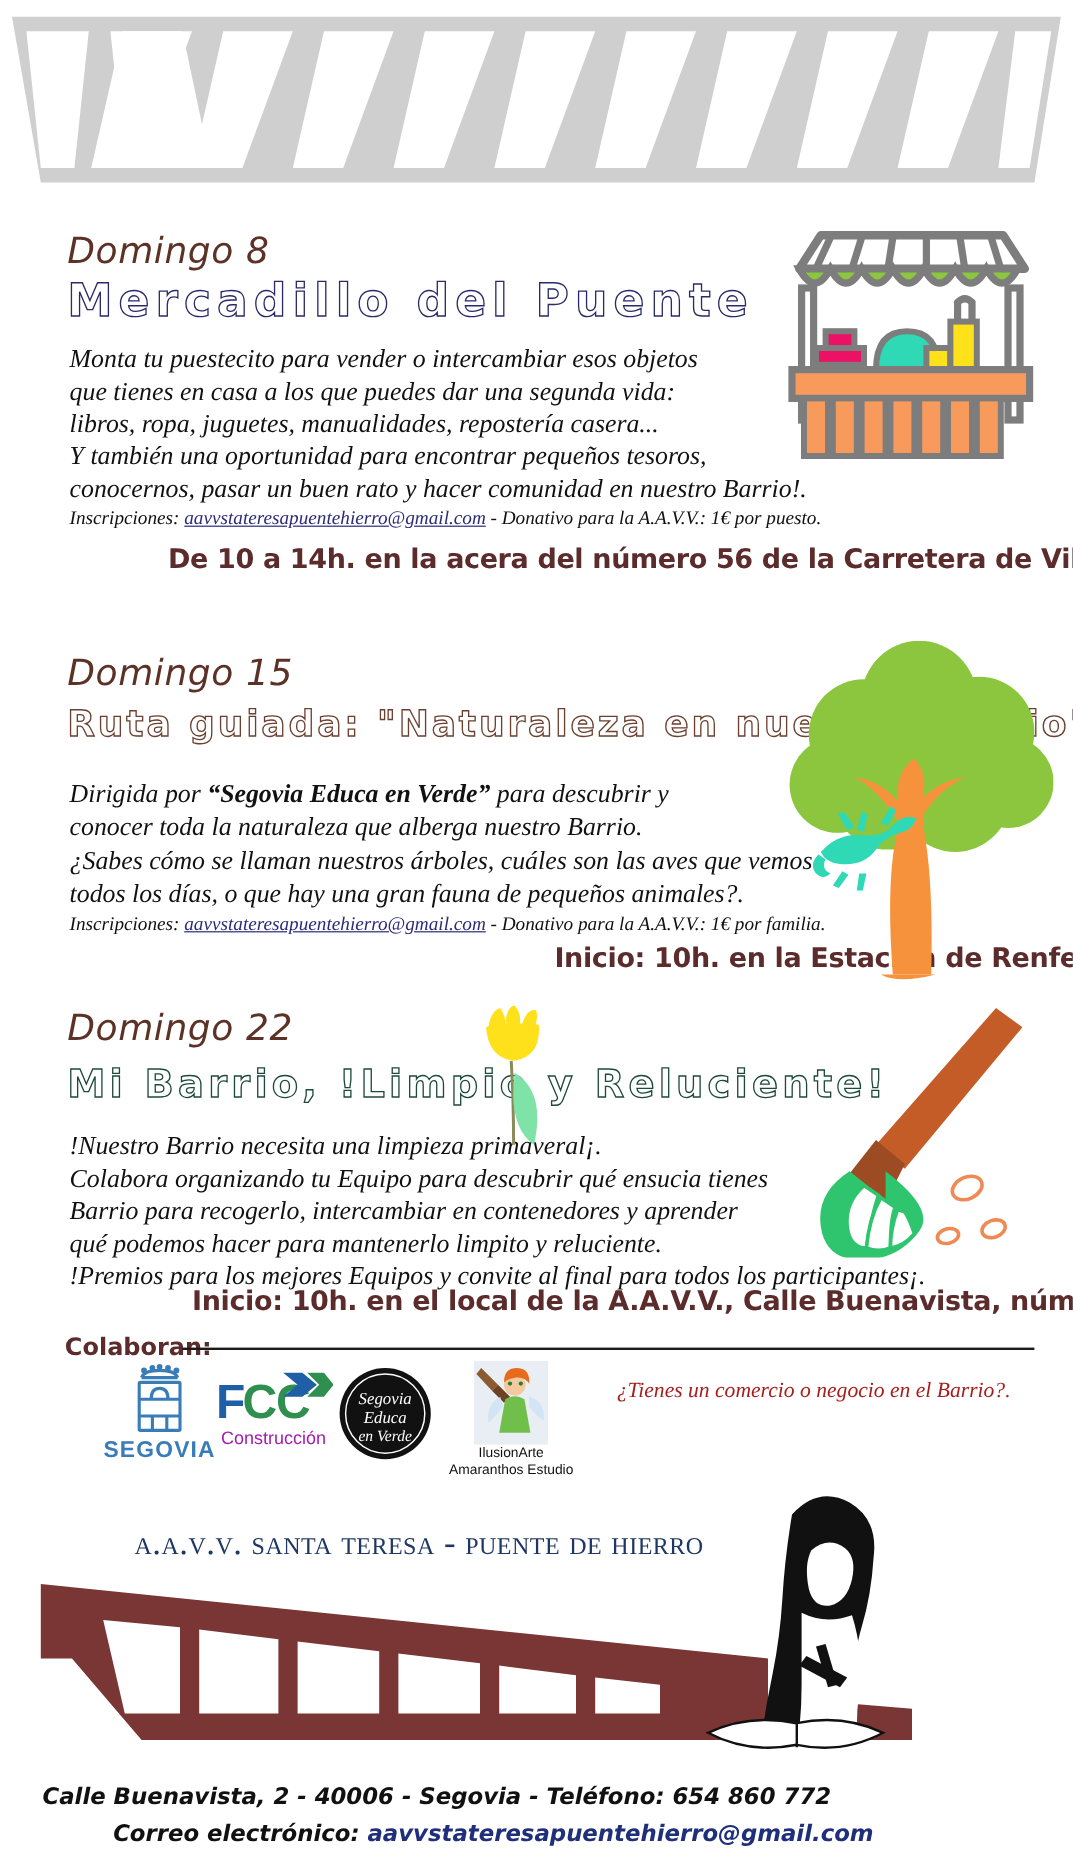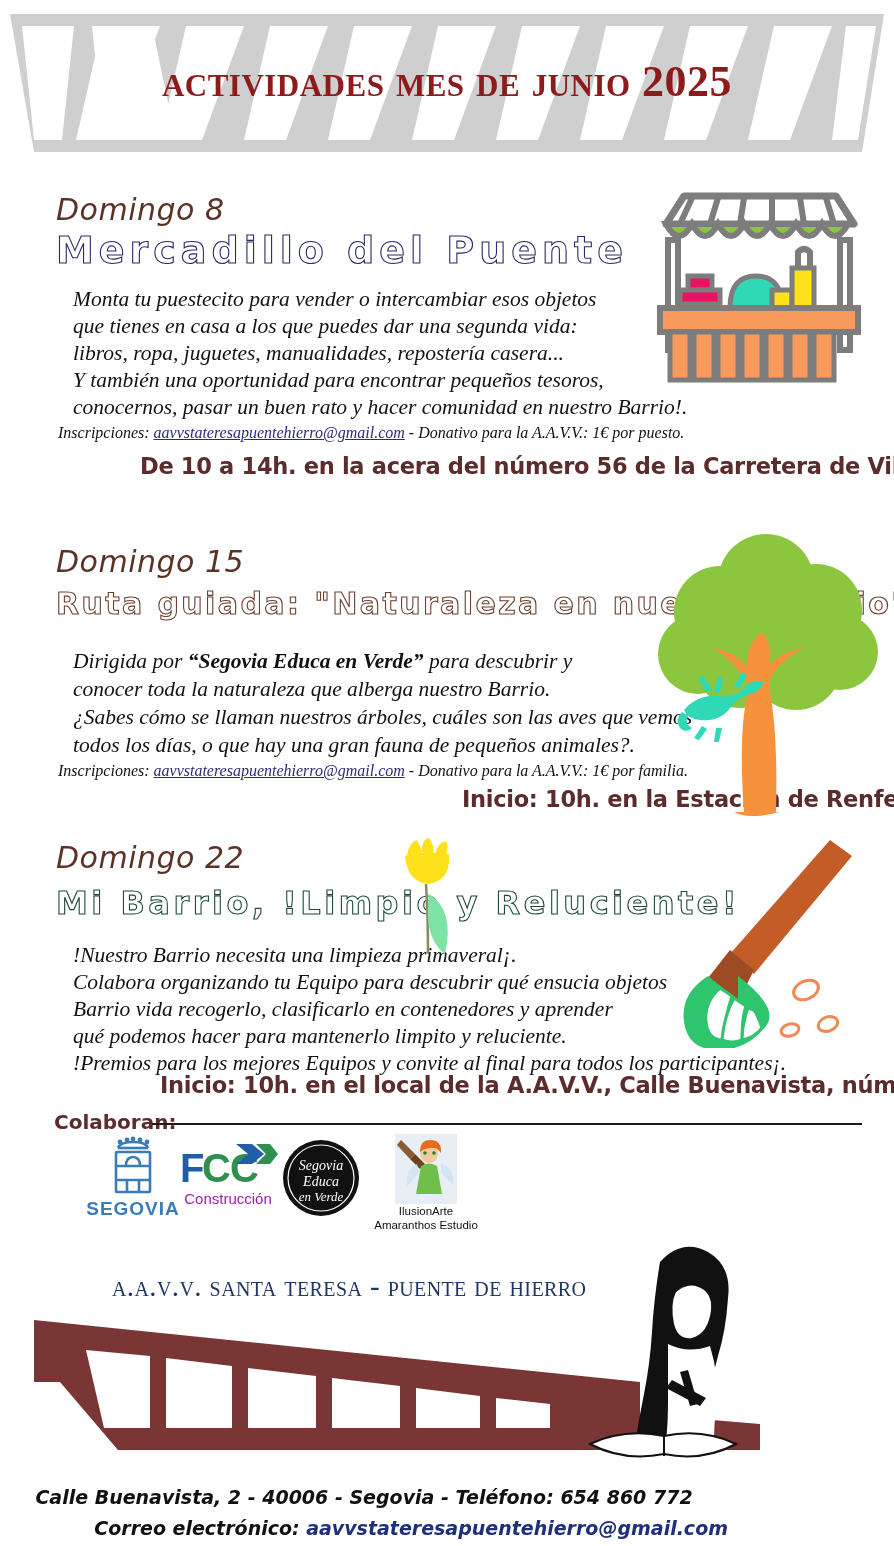--- a/index.html
+++ b/index.html
@@ -72,21 +72,20 @@
 
   .body-text {
     position: absolute;
     left: 58px;
     font-family: "Liberation Serif", serif;
     font-style: italic;
     font-size: 21.5px;
     line-height: 27px;
     color: #111;
     white-space: nowrap;
-    margin-left: 15px;
   }
 
   .inscr {
     position: absolute;
     left: 58px;
     font-family: "Liberation Serif", serif;
     font-style: italic;
     font-size: 16px;
     color: #111;
     white-space: nowrap;
@@ -195,21 +194,20 @@
       <path d="M 270 26 L 328 26 L 286 140 L 244 140 Z"></path>
       <path d="M 354 26 L 412 26 L 370 140 L 328 140 Z"></path>
       <path d="M 438 26 L 496 26 L 454 140 L 412 140 Z"></path>
       <path d="M 522 26 L 580 26 L 538 140 L 496 140 Z"></path>
       <path d="M 606 26 L 664 26 L 622 140 L 580 140 Z"></path>
       <path d="M 690 26 L 748 26 L 706 140 L 664 140 Z"></path>
       <path d="M 774 26 L 832 26 L 790 140 L 748 140 Z"></path>
       <path d="M 846 26 L 876 26 L 858 140 L 832 140 Z"></path>
     </g>
   </svg>
-  <div class="header-title">Actividades Mes de Junio 2025</div>
 </div>
 
 <div class="section" id="section-1"></div>
 
 <div class="day-label" style="top:192px">Domingo 8</div>
 <div class="event-title" id="title-1">Mercadillo del Puente</div>
 
 <div class="body-text" style="top:286px">Monta tu puestecito para vender o intercambiar esos objetos</div>
 <div class="body-text" style="top:313px">que tienes en casa a los que puedes dar una segunda vida:</div>
 <div class="body-text" style="top:340px">libros, ropa,  juguetes, manualidades, repostería casera...</div>
@@ -303,22 +301,22 @@
   </g>
 </svg>
 </div>
 
 <div class="section" id="section-3"></div>
 
 <div class="day-label" style="top:840px">Domingo 22</div>
 <div class="event-title" id="title-3">Mi Barrio, !Limpio y Reluciente!</div>
 
 <div class="body-text" style="top:942px">!Nuestro Barrio necesita una limpieza primaveral¡.</div>
-<div class="body-text" style="top:969px">Colabora organizando tu Equipo para descubrir qué ensucia objetos</div>
-<div class="body-text" style="top:996px">Barrio vida recogerlo, clasificarlo en contenedores y aprender</div>
+<div class="body-text" style="top:969px">Colabora organizando tu Equipo para descubrir qué ensucia tienes</div>
+<div class="body-text" style="top:996px">Barrio para recogerlo, intercambiar en contenedores y aprender</div>
 <div class="body-text" style="top:1023px">qué podemos hacer para mantenerlo limpito y reluciente.</div>
 <div class="body-text" style="top:1050px">!Premios para los mejores Equipos y convite al final para todos los participantes¡.</div>
 
 <div class="when-line" id="when-3">Inicio: 10h. en el local de la A.A.V.V., Calle Buenavista, número 2</div>
 
 <div class="illus" id="flower">
 <svg width="76" height="120" viewBox="0 0 76 120">
   <g fill="#ffe11b">
     <path d="M14 18 q2 -14 10 -16 q6 10 4 18 Z"></path>
     <path d="M28 14 q2 -14 8 -14 q6 8 4 16 Z"></path>
@@ -408,20 +406,21 @@
       <path d="M22 30 q-12 6 -10 22 q8 -8 12 -14 Z" fill="#cfe3f4" opacity="0.85"></path>
       <circle cx="30" cy="19" r="1.8" fill="#2d7d2d"></circle>
       <circle cx="39" cy="19" r="1.8" fill="#2d7d2d"></circle>
     </svg>
     <div class="logo-cap">IlusionArte</div>
     <div class="logo-cap">Amaranthos Estudio</div>
   </div>
 </div>
 
 <div class="biz-ask">
+  <div>¿Tienes un comercio o negocio en el Barrio?.</div>
 </div>
 
 <div class="footer">
   <svg width="894" height="250" viewBox="0 0 894 250" style="position:absolute;left:0;top:0">
     <g fill="#7a3535">
       <path d="M34 88 L640 150 L640 182 L760 192 L760 218 L118 218 L60 150 L34 150 Z"></path>
     </g>
     <g fill="#ffffff">
       <path d="M86 118 L150 124 L150 196 L104 196 Z"></path>
       <path d="M166 126 L232 134 L232 196 L166 196 Z"></path>

